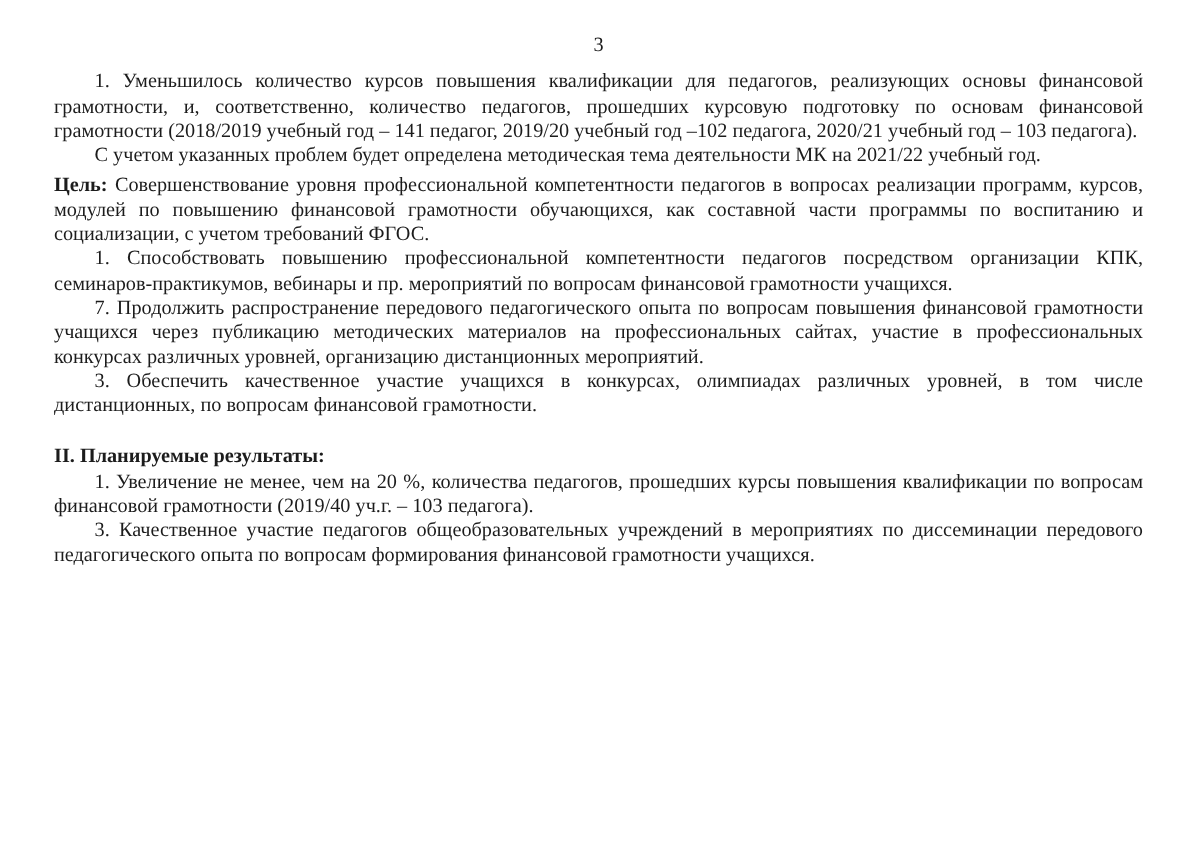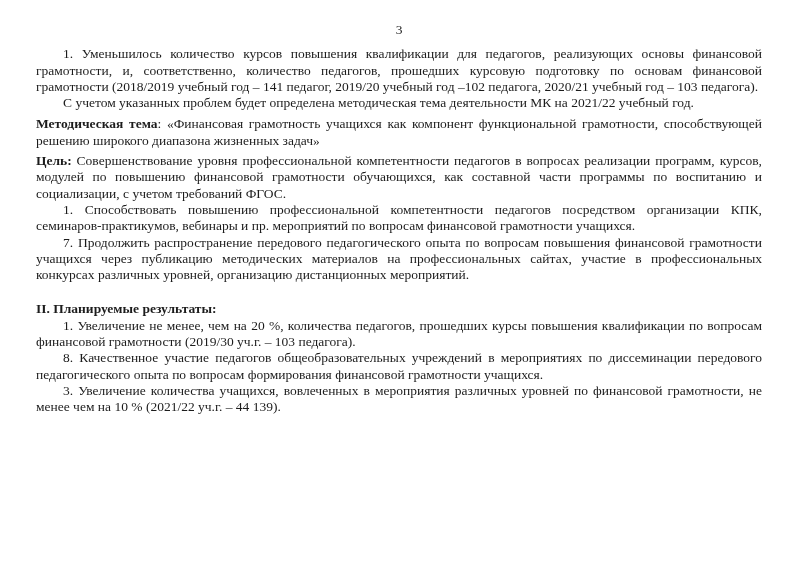--- a/index.html
+++ b/index.html
@@ -39,32 +39,31 @@
 
 <div class="page">
 
   <p class="page-number">3</p>
 
   <p class="indent">1. Уменьшилось количество курсов повышения квалификации для педагогов, реализующих основы финансовой грамотности, и, соответственно, количество педагогов, прошедших курсовую подготовку  по основам финансовой грамотности (2018/2019 учебный год – 141 педагог, 2019/20 учебный год –102 педагога, 2020/21 учебный год – 103 педагога).</p>
 
 
   <p class="indent">С учетом указанных проблем будет определена методическая тема деятельности МК на 2021/22 учебный год.</p>
 
-  <p class="sp-5"><b>Методическая тема</b><span>: «Финансовая грамотность учащихся как компонент функциональной грамотности, способствующей решению широкого диапазона жизненных задач»</span></p>
 
   <p class="sp-4"><b>Цель:</b><span> Совершенствование уровня профессиональной компетентности педагогов в вопросах реализации программ, курсов, модулей по повышению финансовой грамотности обучающихся, как составной части программы по воспитанию и социализации, с учетом требований ФГОС.</span></p>
 
 
   <p class="indent">1. Способствовать повышению профессиональной компетентности педагогов посредством организации КПК, семинаров-практикумов, вебинары и пр. мероприятий по вопросам финансовой грамотности учащихся.</p>
 
   <p class="indent">7. Продолжить распространение передового педагогического опыта по вопросам повышения финансовой грамотности учащихся через публикацию методических материалов на профессиональных сайтах, участие в профессиональных конкурсах различных уровней, организацию дистанционных мероприятий.</p>
 
+  <p class="indent">3. Обеспечить качественное участие учащихся в конкурсах, олимпиадах различных уровней, в том числе дистанционных,  по вопросам финансовой грамотности.</p>
 
   <p class="sp-18"><b>II. Планируемые результаты:</b></p>
 
-  <p class="indent">1. Увеличение не менее, чем на 20 %, количества педагогов, прошедших курсы повышения квалификации по вопросам финансовой грамотности (2019/30 уч.г. – 103 педагога).</p>
+  <p class="indent">1. Увеличение не менее, чем на 20 %, количества педагогов, прошедших курсы повышения квалификации по вопросам финансовой грамотности (2019/40 уч.г. – 103 педагога).</p>
 
-  <p class="indent">8. Качественное участие педагогов общеобразовательных учреждений в мероприятиях по диссеминации передового педагогического опыта по вопросам формирования финансовой грамотности учащихся.</p>
+  <p class="indent">3. Качественное участие педагогов общеобразовательных учреждений в мероприятиях по диссеминации передового педагогического опыта по вопросам формирования финансовой грамотности учащихся.</p>
 
-  <p class="indent">3. Увеличение количества учащихся, вовлеченных в мероприятия различных уровней по финансовой грамотности, не менее чем на 10 % (2021/22 уч.г. – 44 139).</p>
 
 
 </div>
 
 </body></html>

